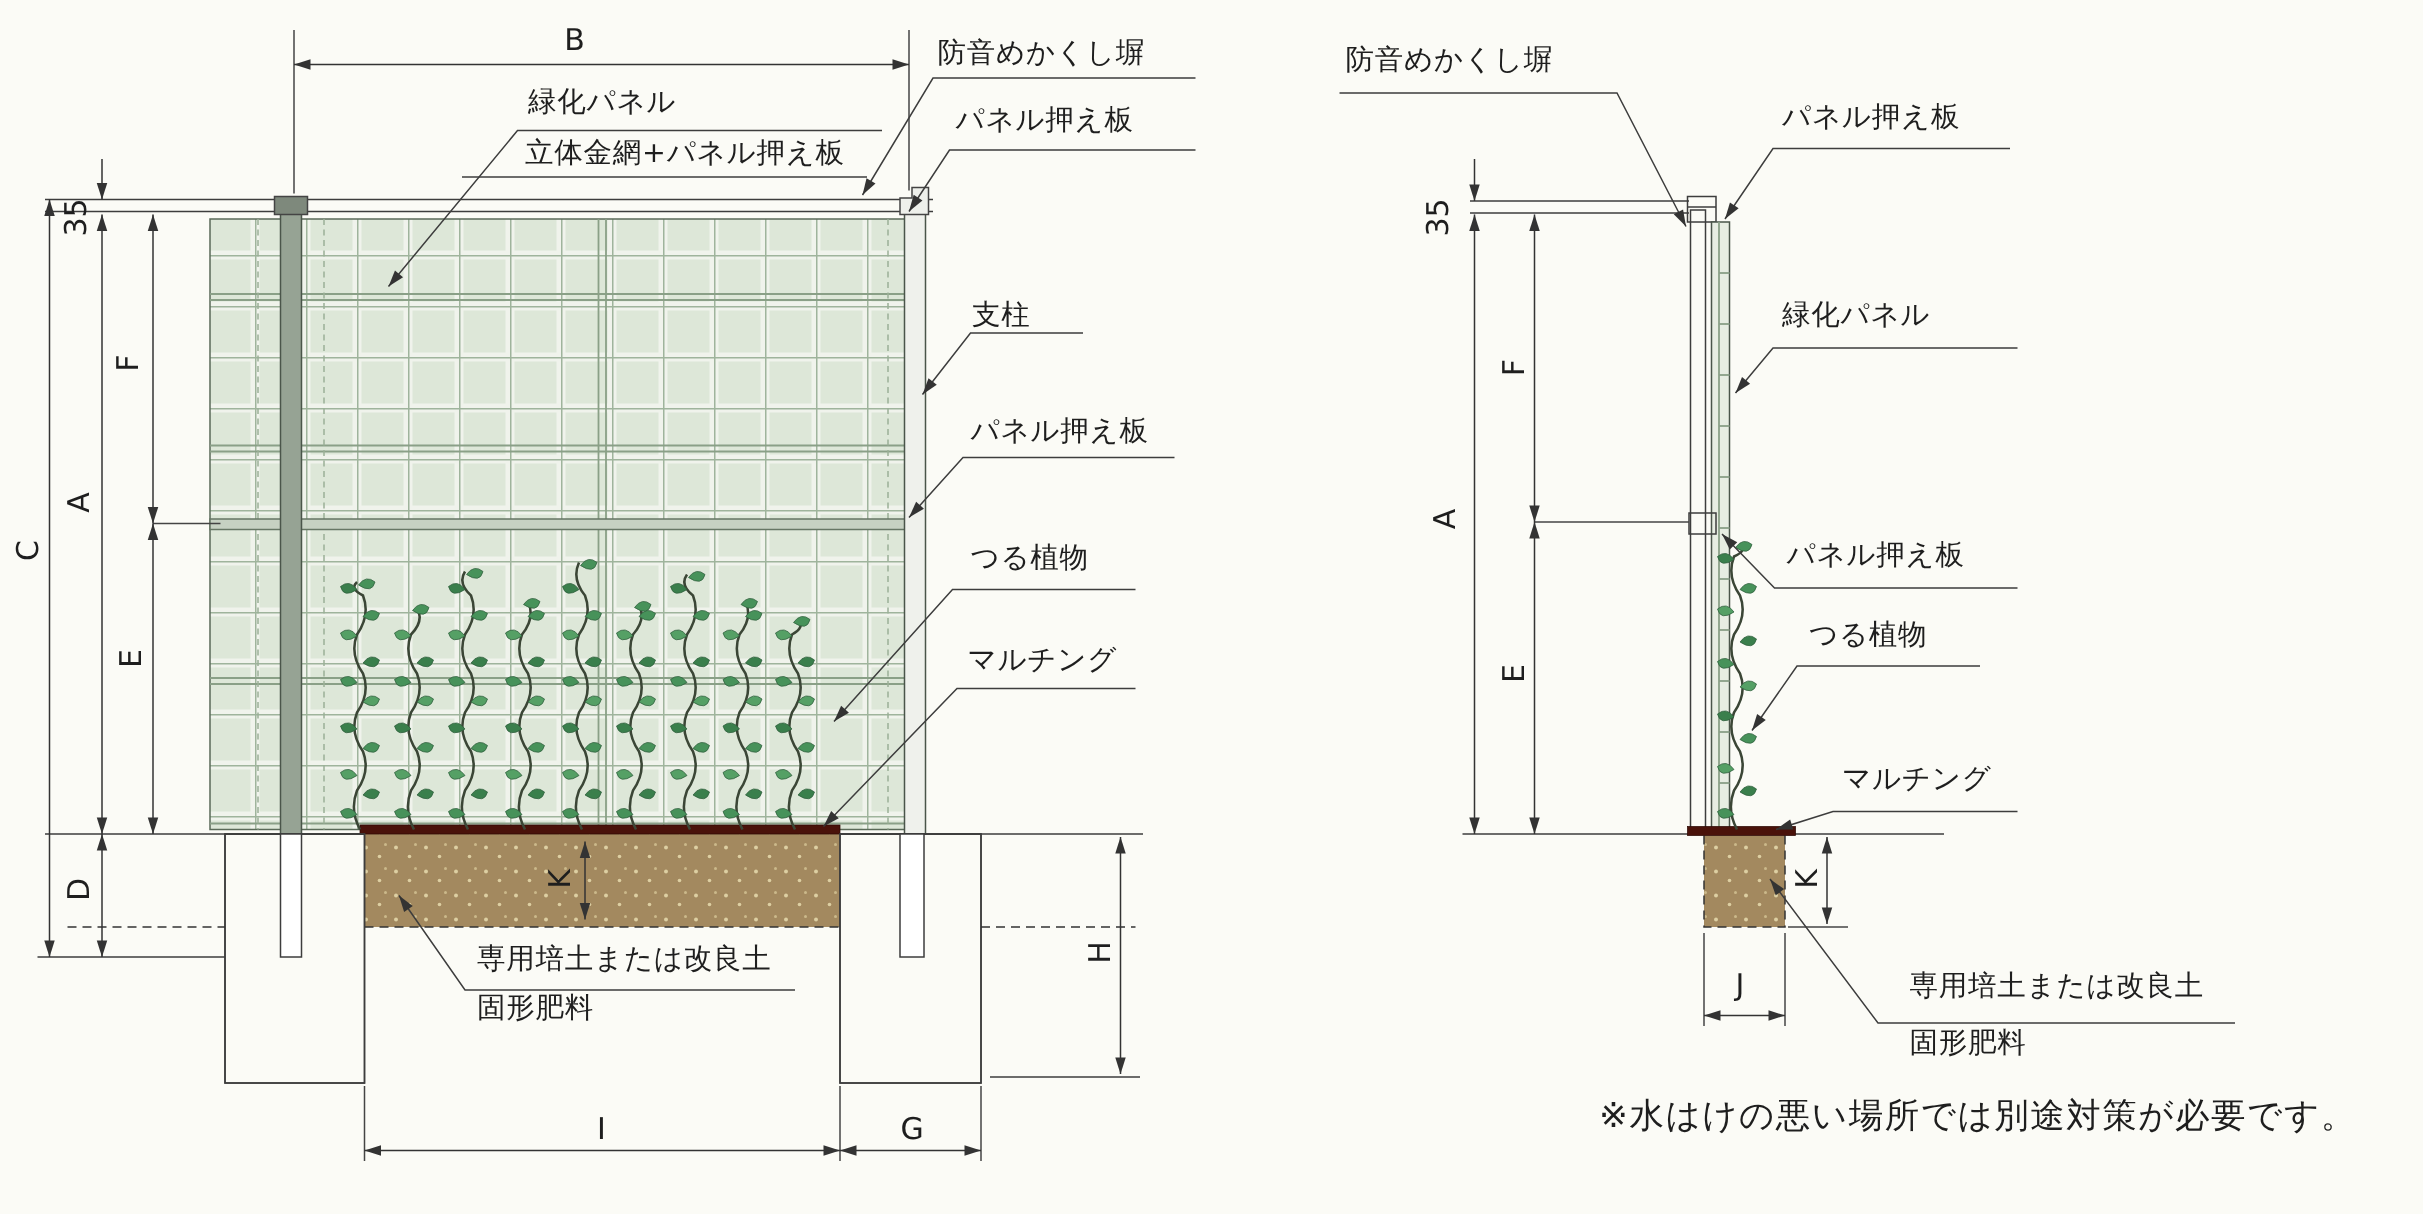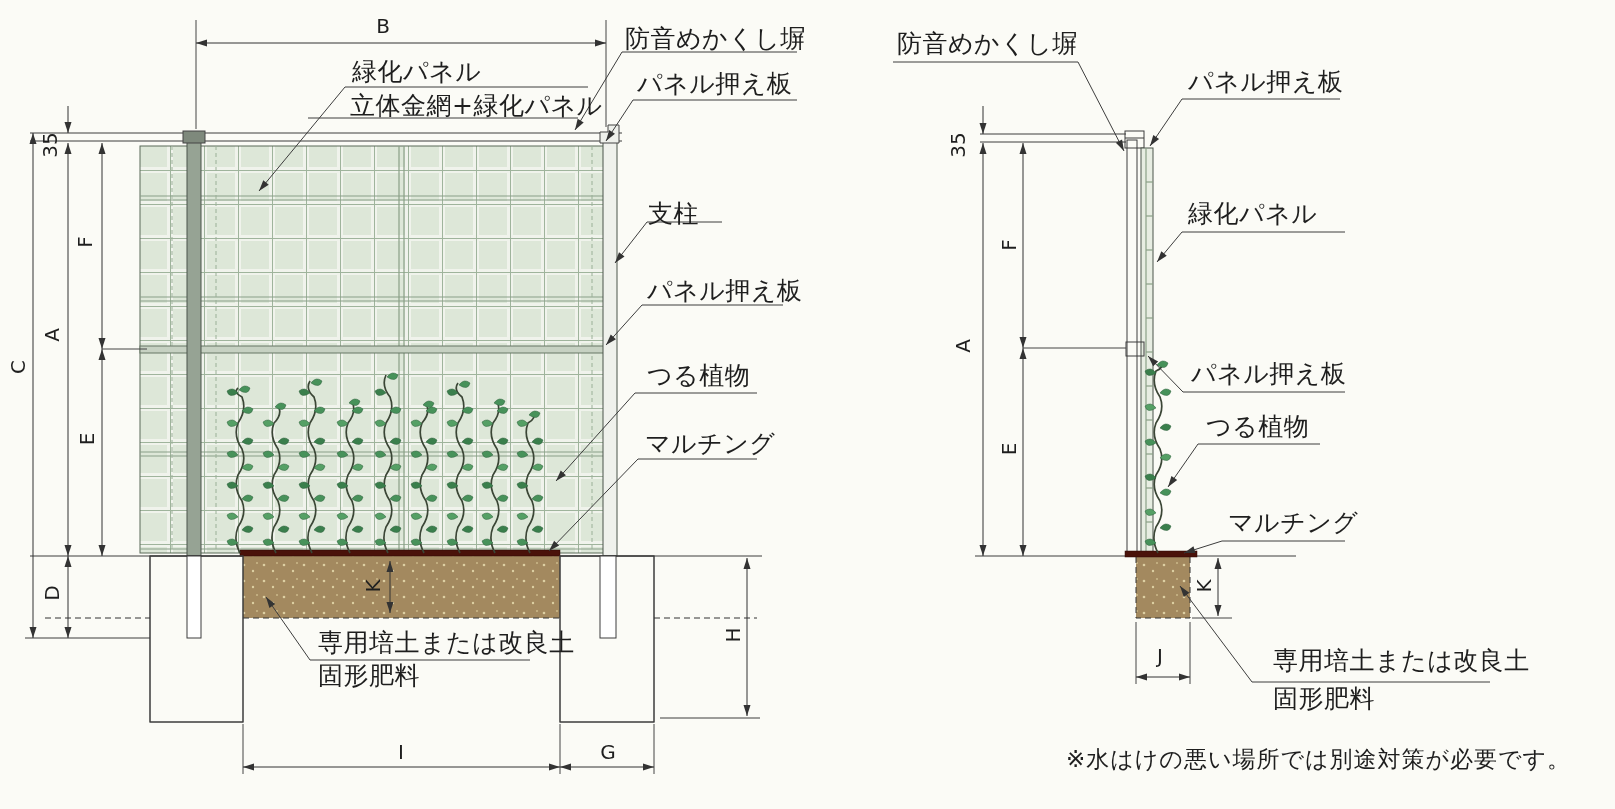--- a/index.html
+++ b/index.html
@@ -1,19 +1,19 @@
 <!DOCTYPE html>
 <html style="--panel-cell: #dde7d8; --panel-gap: #f0f3ec; --grid-line: #9fb49c; --soil-brown: #a3895f; --soil-dot: #ddcfa2; --mulch: #4a120a;"><head>
 <meta charset="utf-8">
 <style>
   html,body{margin:0;padding:0;background:#fbfbf6;}
   #stage{position:relative;width:1615px;height:809px;background:#fbfbf6;overflow:hidden;
          font-family:"DejaVu Sans","Liberation Sans",sans-serif;color:#1e1e1e;}
   #stage svg{position:absolute;left:0;top:0;}
-  .lbl{position:absolute;white-space:nowrap;font-size:25px;line-height:1.1;letter-spacing:0.5px;text-align:right;}
+  .lbl{position:absolute;white-space:nowrap;font-size:19px;line-height:1.1;letter-spacing:0.5px;text-align:right;}
   .dimlbl{position:absolute;width:36px;text-align:center;font-size:20px;white-space:nowrap;}
   .vdim{transform:rotate(-90deg);transform-origin:center;margin-left:-18px;margin-top:-13px;}
   .hdim{margin-left:-18px;margin-top:-2px;}
   .note{position:absolute;font-size:23px;letter-spacing:1px;white-space:nowrap;}
   .ln{stroke:#3d3d3d;stroke-width:1;fill:none;}
   .dim{stroke:#333;stroke-width:1;fill:none;}
   .ext{stroke:#444;stroke-width:1;fill:none;}
   .ldr{stroke:#3d3d3d;stroke-width:1;fill:none;}
   .band{stroke:#8aa087;stroke-width:1.2;fill:none;}
   .dashv{stroke:#9ab097;stroke-width:1;stroke-dasharray:4 3;fill:none;}
@@ -311,21 +311,21 @@
 <span class="dimlbl vdim" style="left:87px;top:440px;">E</span>
 <span class="dimlbl vdim" style="left:52px;top:594px;">D</span>
 <span class="dimlbl vdim" style="left:373px;top:587px;">K</span>
 <span class="dimlbl vdim" style="left:733px;top:636px;">H</span>
 <span class="dimlbl hdim" style="left:401px;top:742px;">I</span>
 <span class="dimlbl hdim" style="left:608px;top:742px;">G</span>
 
 <span class="lbl" style="left:625px;top:25px;">防音めかくし塀</span>
 <span class="lbl" style="left:637px;top:70px;">パネル押え板</span>
 <span class="lbl" style="left:352px;top:58px;">緑化パネル</span>
-<span class="lbl" style="left:350px;top:92px;">立体金網+緑化パネル</span>
+<span class="lbl" style="left:350px;top:92px;">立体金網+パネル押え板</span>
 <span class="lbl" style="left:648px;top:200px;">支柱</span>
 <span class="lbl" style="left:647px;top:277px;">パネル押え板</span>
 <span class="lbl" style="left:647px;top:362px;">つる植物</span>
 <span class="lbl" style="left:645px;top:430px;">マルチング</span>
 <span class="lbl" style="left:318px;top:629px;">専用培土または改良土</span>
 <span class="lbl" style="left:318px;top:662px;">固形肥料</span>
 
 <span class="lbl" style="left:897px;top:30px;">防音めかくし塀</span>
 <span class="lbl" style="left:1188px;top:68px;">パネル押え板</span>
 <span class="lbl" style="left:1188px;top:200px;">緑化パネル</span>
@@ -335,15 +335,15 @@
 <span class="lbl" style="left:1273px;top:647px;">専用培土または改良土</span>
 <span class="lbl" style="left:1273px;top:685px;">固形肥料</span>
 
 <span class="dimlbl vdim" style="left:958px;top:146px;">35</span>
 <span class="dimlbl vdim" style="left:963px;top:347px;">A</span>
 <span class="dimlbl vdim" style="left:1009px;top:246px;">F</span>
 <span class="dimlbl vdim" style="left:1009px;top:450px;">E</span>
 <span class="dimlbl vdim" style="left:1204px;top:587px;">K</span>
 <span class="dimlbl hdim" style="left:1160px;top:646px;">J</span>
 
-<span class="note" style="left:1066px;top:744px;">※水はけの悪い場所では別途対策が必要です。</span>
+<span class="note" style="left:1066px;top:728px;">※水はけの悪い場所では別途対策が必要です。</span>
 
 </div>
 
 </body></html>

